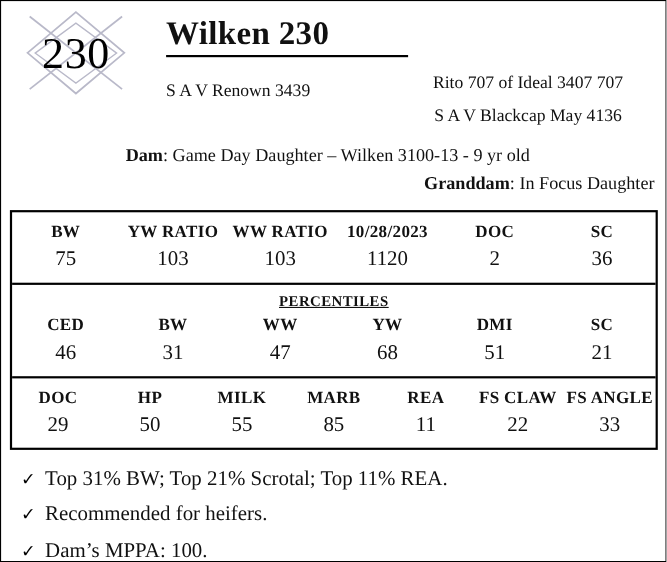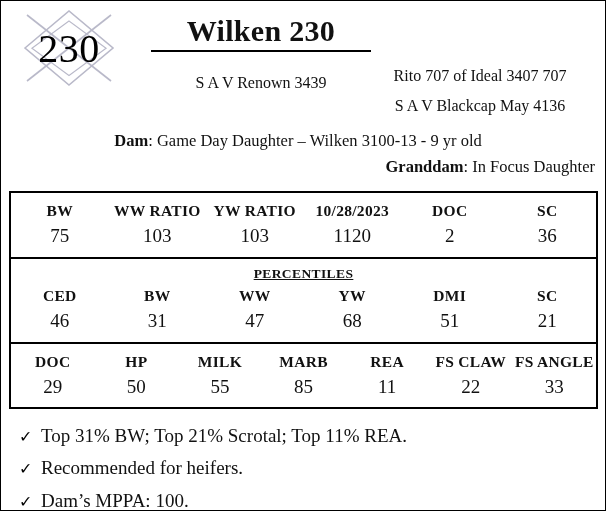--- a/index.html
+++ b/index.html
@@ -53,21 +53,21 @@
     font-size: 40px;
     letter-spacing: 0.5px;
     color: #000;
   }
 
   .title-block {
     position: absolute;
     left: 150px;
     top: 14px;
     width: 220px;
-    text-align: center;
+    text-align: left;
   }
   .animal-name {
     font-size: 30px;
     font-weight: bold;
     letter-spacing: 0.3px;
     line-height: 1.05;
     padding-bottom: 3px;
     border-bottom: 2px solid #000;
     white-space: nowrap;
   }
@@ -218,22 +218,22 @@
     <div class="granddam-line">
       <span class="lbl-bold">Granddam</span><span>: In Focus Daughter</span>
     </div>
   </div>
 
   <div class="epd-table">
 
     <div class="epd-section">
       <div class="epd-row">
         <div class="epd-cell epd-head">BW</div>
+        <div class="epd-cell epd-head">YW RATIO</div>
         <div class="epd-cell epd-head">WW RATIO</div>
-        <div class="epd-cell epd-head">YW RATIO</div>
         <div class="epd-cell epd-head">10/28/2023</div>
         <div class="epd-cell epd-head">DOC</div>
         <div class="epd-cell epd-head">SC</div>
       </div>
       <div class="epd-row">
         <div class="epd-cell epd-val">75</div>
         <div class="epd-cell epd-val">103</div>
         <div class="epd-cell epd-val">103</div>
         <div class="epd-cell epd-val">1120</div>
         <div class="epd-cell epd-val">2</div>

